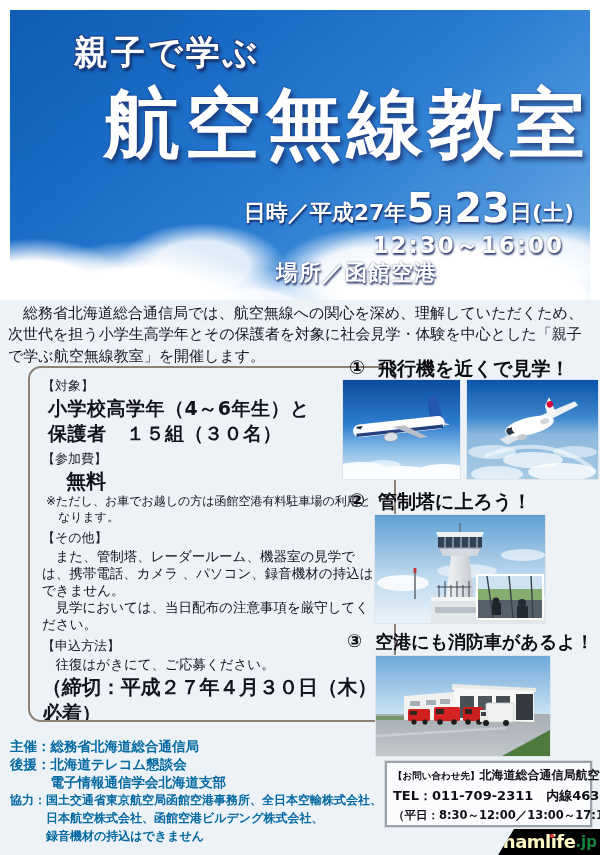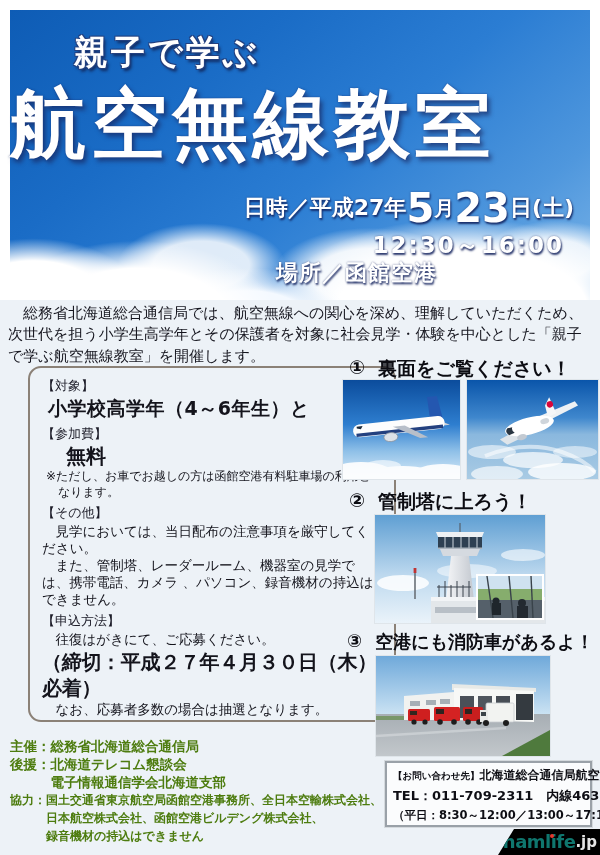--- a/index.html
+++ b/index.html
@@ -15,24 +15,24 @@
       radial-gradient(ellipse 150px 85px at 41% 110%, #f4f9ff 45%, rgba(255,255,255,0) 72%),
       radial-gradient(ellipse 120px 60px at 33% 88%, rgba(255,255,255,.85) 40%, rgba(255,255,255,0) 70%),
       radial-gradient(ellipse 260px 125px at 78% 103%, #ffffff 48%, rgba(255,255,255,0) 72%),
       radial-gradient(ellipse 140px 70px at 62% 92%, rgba(255,255,255,.9) 40%, rgba(255,255,255,0) 70%),
       radial-gradient(ellipse 110px 55px at 94% 86%, rgba(255,255,255,.85) 35%, rgba(255,255,255,0) 70%),
       linear-gradient(140deg, #0e5cb5 0%, #1a6cc6 30%, #2b7dd3 55%, #4f97dd 80%, #7cb5e8 100%);}
   .hero-sub{position:absolute;left:64px;top:20px;font-size:34px;font-weight:700;color:#fff;
     letter-spacing:3px;
     text-shadow:-1px -1px 0 #23407f,1px -1px 0 #23407f,-1px 1px 0 #23407f,1px 1px 0 #23407f,
                 2px 3px 3px rgba(16,32,80,.85);}
-  .hero-title{position:absolute;left:0;top:66px;width:100%;text-align:left;font-size:76px;
+  .hero-title{position:absolute;left:0;top:66px;width:100%;text-align:right;font-size:76px;
     font-weight:700;color:#fff;letter-spacing:5px;line-height:1.25;
     text-shadow:0 0 2px rgba(30,45,110,.7),3px 4px 4px rgba(25,35,90,.6);}
-  .hero-dt{position:absolute;right:16px;top:178px;display:flex;align-items:center;color:#fff;
+  .hero-dt{position:absolute;right:16px;top:178px;display:flex;align-items:flex-end;color:#fff;
     font-weight:700;font-size:22px;text-shadow:1px 2px 2px rgba(15,30,90,.85),0 0 2px rgba(20,35,95,.6);margin-left:24px;}
   .hero-dt .big{font-size:40px;line-height:1;}
   .hero-dt .md{font-size:20px;}
   .hero-time{position:absolute;right:26px;top:220px;font-size:23px;font-weight:700;color:#fff;
     letter-spacing:2px;text-shadow:1px 2px 2px rgba(15,30,90,.85),0 0 2px rgba(20,35,95,.6);}
   .hero-place{position:absolute;left:266px;top:248px;font-size:22px;font-weight:700;color:#fff;
     letter-spacing:1px;text-shadow:1px 2px 2px rgba(15,30,90,.85),0 0 2px rgba(20,35,95,.6);}
 
   
   .intro{position:absolute;left:8px;top:303px;width:586px;font-size:15px;line-height:1.42;
@@ -43,21 +43,21 @@
     border-radius:13px;padding:5px 12px 0;box-sizing:border-box;color:#14141c;overflow:hidden;}
   .lbl{font-size:13px;margin:4px 0 1px;color:#1c1c28;}
   .tg{font-size:19px;font-weight:700;margin-left:6px;line-height:1.32;letter-spacing:.5px;}
   .fee{font-size:20px;font-weight:700;margin-left:24px;line-height:1.25;}
   .note{font-size:12px;line-height:1.3;margin-left:4px;text-indent:-1em;padding-left:1em;}
   .bp{font-size:13.5px;line-height:1.26;}
   .apl{font-size:13.5px;line-height:1.3;}
   .deadline{font-size:20px;font-weight:700;line-height:1.3;letter-spacing:-.3px;}
 
   
-  .credits{position:absolute;left:10px;top:737px;color:#4d7c0f;font-weight:700;}
+  .credits{position:absolute;left:10px;top:737px;color:#0369a1;font-weight:700;}
   .credits .lg{font-size:13.5px;line-height:18px;}
   .credits .sm{font-size:12px;line-height:18px;}
 
   
   .fh{position:absolute;display:flex;gap:13px;font-weight:700;color:#0c0c12;white-space:nowrap;}
   .fh1{left:349px;top:356px;font-size:19px;}
   .fh2{left:349px;top:489px;font-size:19px;}
   .fh3{left:347px;top:630px;font-size:18px;}
   .photos1{position:absolute;left:342px;top:379px;display:flex;gap:5px;}
   .ph{display:block;border:1px solid #dfe5ea;}
@@ -70,22 +70,22 @@
     padding:4px 6px;color:#0e0e14;font-weight:700;}
   .c1{font-size:9.5px;white-space:nowrap;}
   .c1 .org{font-size:12px;}
   .c2{font-size:13px;margin-top:3px;white-space:nowrap;}
   .c3{font-size:11.5px;margin-top:3px;white-space:nowrap;}
 
   
   .hamlife{position:absolute;left:498px;top:829px;width:102px;height:26px;background:#000;
     clip-path:polygon(16px 0,102px 0,102px 26px,0 26px);display:flex;align-items:center;
     justify-content:flex-end;padding-right:3px;box-sizing:border-box;}
-  .hl-brand{color:#0f766e;font-weight:700;font-size:18px;letter-spacing:-.5px;line-height:1;}
-  .hl-tld{color:#e5e5e5;font-weight:700;font-size:15px;line-height:1;}
+  .hl-brand{color:#fef9c3;font-weight:700;font-size:18px;letter-spacing:-.5px;line-height:1;}
+  .hl-tld{color:#15803d;font-weight:700;font-size:15px;line-height:1;}
   .hl-dot{position:absolute;width:4px;height:4px;background:#e8382f;border-radius:50%;
     right:46px;top:5px;}
 </style>
 </head>
 <body>
 
 <div class="page">
   <div class="lower-bg"></div>
 
   <div class="sky">
@@ -100,35 +100,36 @@
     </div>
     <div class="hero-time">12:30～16:00</div>
     <div class="hero-place">場所／函館空港</div>
   </div>
 
   <div class="intro">　総務省北海道総合通信局では、航空無線への関心を深め、理解していただくため、次世代を担う小学生高学年とその保護者を対象に社会見学・体験を中心とした「親子で学ぶ航空無線教室」を開催します。</div>
 
   <div class="box">
     <div class="lbl">【対象】</div>
     <div class="tg">小学校高学年（4～6年生）と</div>
+    <div class="tg">保護者　１５組（３０名）</div>
     <div class="lbl">【参加費】</div>
     <div class="fee">無料</div>
     <div class="note">※ただし、お車でお越しの方は函館空港有料駐車場の利用となります。</div>
     <div class="lbl">【その他】</div>
+    <div class="bp">　また、管制塔、レーダールーム、機器室の見学では、携帯電話、カメラ 、パソコン、録音機材の持込はできません。</div>
     <div class="bp">　見学においては、当日配布の注意事項を厳守してください。</div>
-    <div class="bp">　また、管制塔、レーダールーム、機器室の見学では、携帯電話、カメラ 、パソコン、録音機材の持込はできません。</div>
     <div class="lbl">【申込方法】</div>
     <div class="apl">　往復はがきにて、ご応募ください。</div>
     <div class="deadline">（締切：平成２７年４月３０日（木）必着）</div>
     <div class="apl">　なお、応募者多数の場合は抽選となります。</div>
   </div>
 
   <div class="fh fh1">
     <span>①</span>
-    <span>裏面をご覧ください！</span>
+    <span>飛行機を近くで見学！</span>
   </div>
   <div class="photos1">
     <svg class="ph" width="117" height="99" viewBox="0 0 117 99">
       <defs>
         <linearGradient id="skyA" x1="0" y1="0" x2="0" y2="1">
           <stop offset="0" stop-color="#0b4c9c"></stop>
             <stop offset="0.45" stop-color="#2e7ecf"></stop>
           <stop offset="0.72" stop-color="#8fc0e8"></stop>
             <stop offset="1" stop-color="#dcedf8"></stop>
         </linearGradient>

